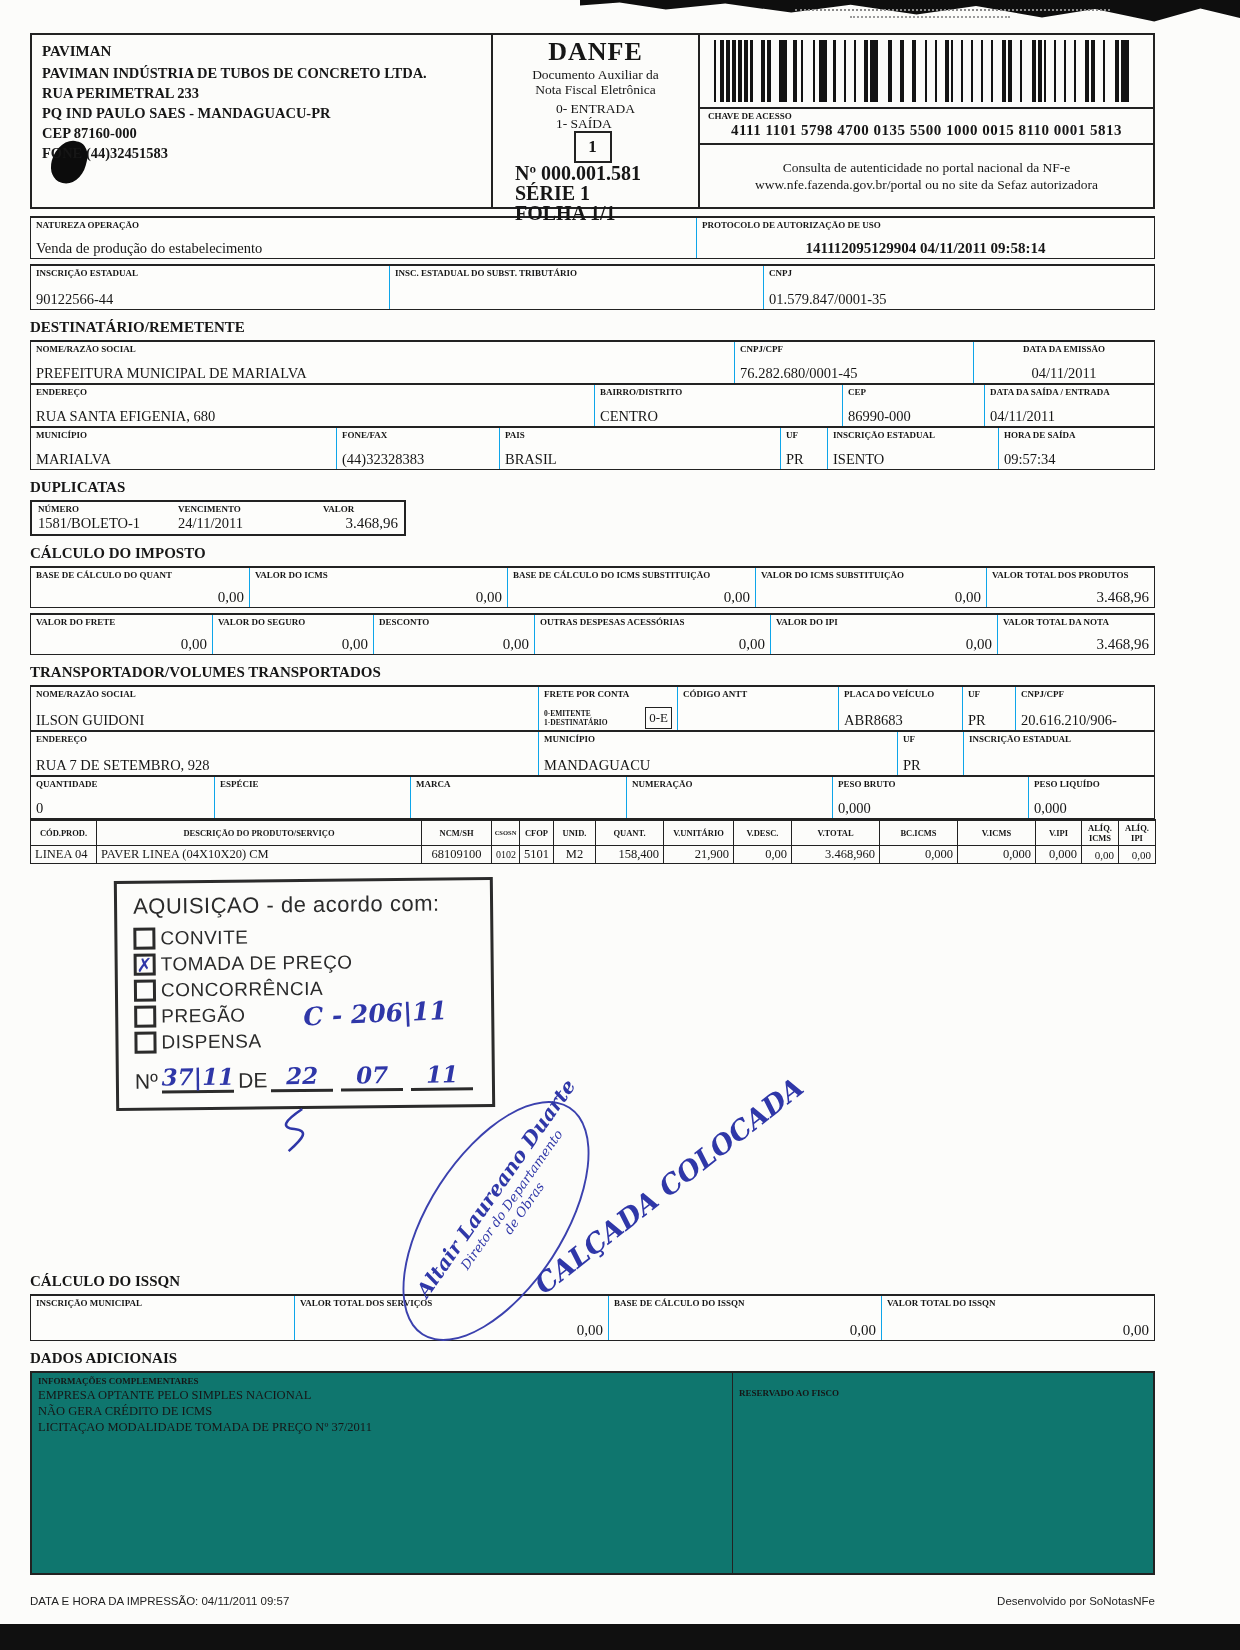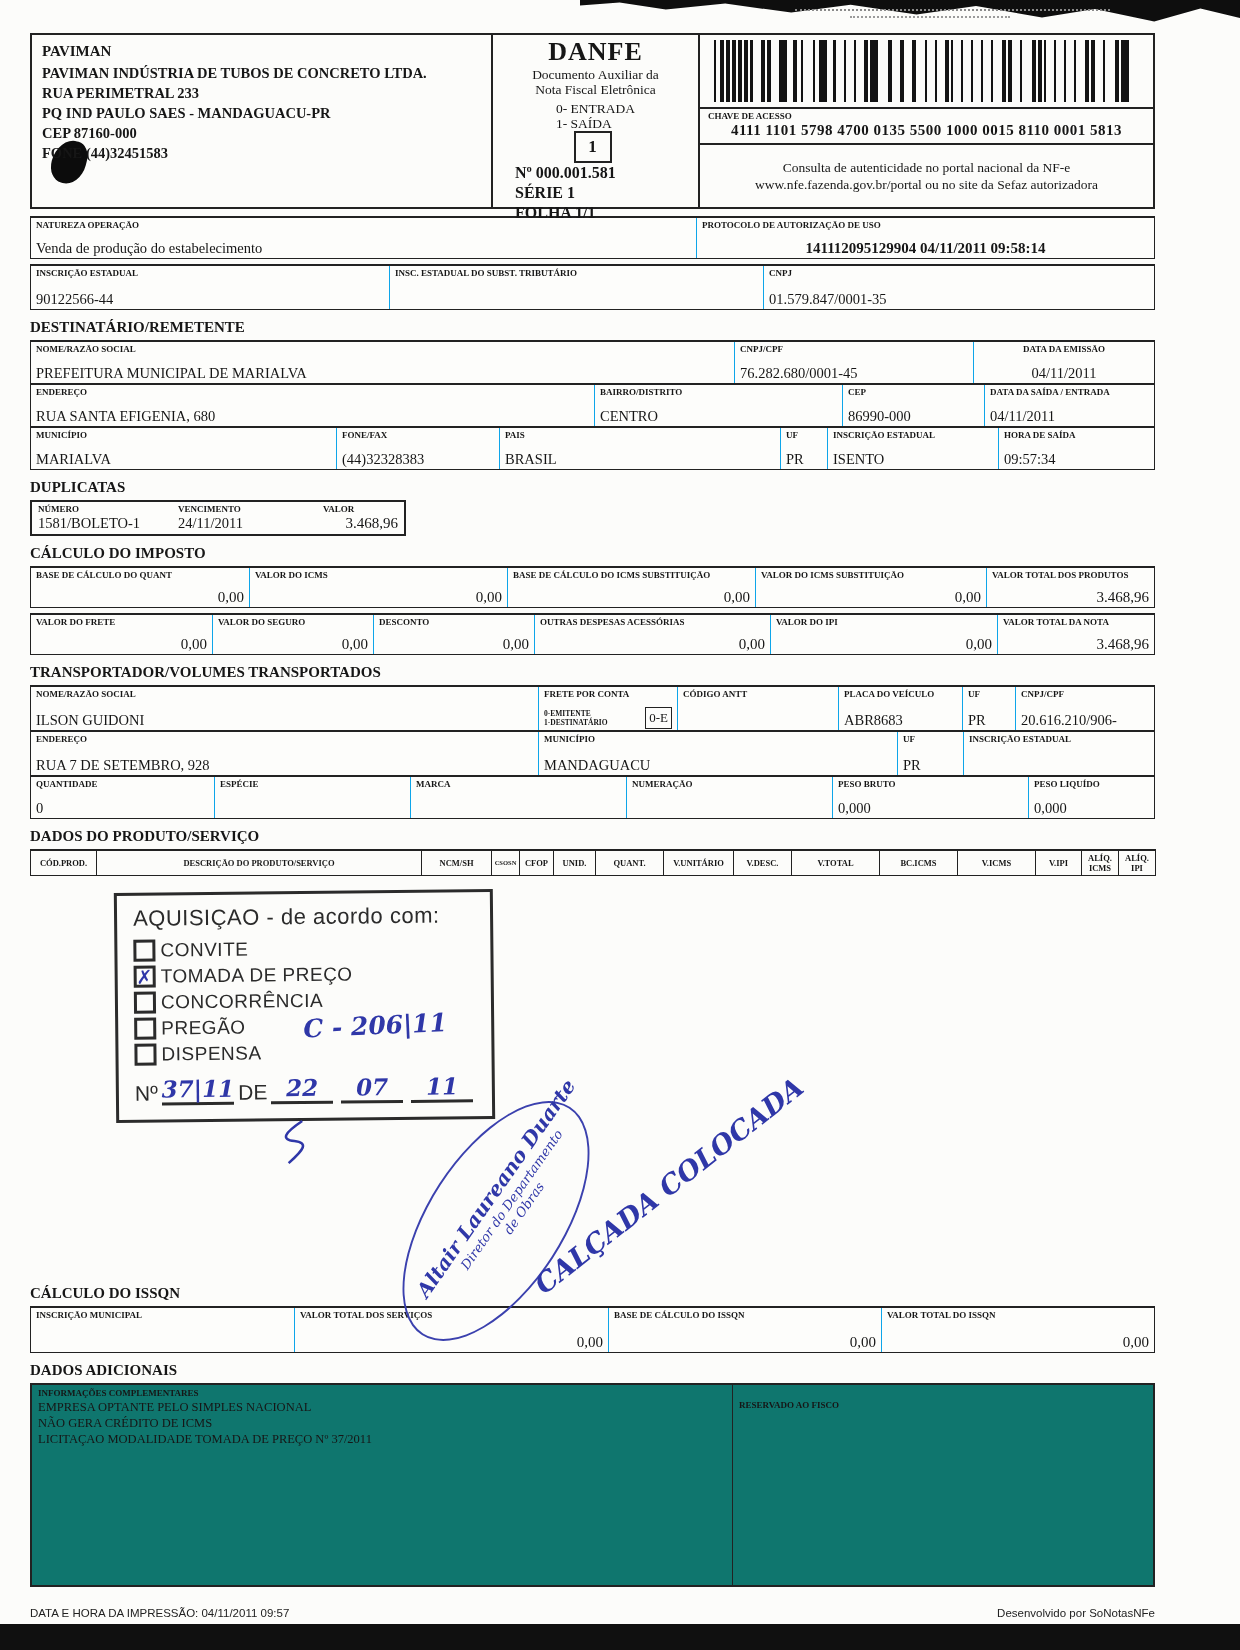--- a/index.html
+++ b/index.html
@@ -28,21 +28,21 @@
   .emit{width:463px;border:2px solid #222;padding:6px 10px;box-sizing:border-box;font-weight:bold;}
   .emit div{line-height:20px;font-size:14.5px;}
   .emit .logo{font-size:15px;margin-bottom:2px;}
   .danfe{width:207px;border:2px solid #222;border-left:none;box-sizing:border-box;padding:2px 8px;text-align:left;}
   .danfe .t{font-size:26px;font-weight:bold;text-align:center;letter-spacing:1px;}
   .danfe .s{font-size:13.5px;line-height:15px;text-align:center;}
   .es{display:flex;align-items:center;margin-top:4px;flex-direction:column;}
   .es .opts{font-size:13.5px;line-height:15px;flex:1;}
   .tipobox{width:34px;height:28px;border:2px solid #222;font-size:17px;font-weight:bold;
            display:flex;align-items:center;justify-content:center;margin-right:6px;}
-  .danfe .n{font-size:16px;font-weight:bold;line-height:20px;margin-left:14px;}
+  .danfe .n{font-size:20px;font-weight:bold;line-height:20px;margin-left:14px;}
   .hright{width:455px;display:flex;flex-direction:column;box-sizing:border-box;}
   .bcbox{height:76px;border:2px solid #222;border-left:none;box-sizing:border-box;padding:5px 14px;}
   .barcode{display:flex;height:100%;}
   .bar{height:100%;}
   .bar.b{background:#131313;}
   .chavebox{border:2px solid #222;border-left:none;border-top:none;box-sizing:border-box;padding:2px 8px 4px 8px;}
   .chave{font-size:15px;font-weight:bold;text-align:center;letter-spacing:.5px;}
   .consulta{border:2px solid #222;border-left:none;border-top:none;box-sizing:border-box;flex:1;
             display:flex;flex-direction:column;justify-content:center;text-align:center;font-size:13.5px;line-height:17px;}
   .protv{font-size:15px;font-weight:bold;text-align:center;}
@@ -449,21 +449,20 @@
       <div class="c" style="width:185px;">
         <div class="lb">PESO BRUTO</div>
         <div class="vl">0,000</div>
       </div>
       <div class="c" style="flex:1;">
         <div class="lb">PESO LIQUÍDO</div>
         <div class="vl">0,000</div>
       </div>
     </div>
 
-    <div class="sect">DADOS DO PRODUTO/SERVIÇO</div>
     <table class="prod">
       <colgroup>
         <col style="width:66px">
           <col style="width:325px">
           <col style="width:70px">
           <col style="width:28px">
         <col style="width:34px">
           <col style="width:42px">
           <col style="width:68px">
           <col style="width:70px">
@@ -486,20 +485,37 @@
         <th>QUANT.</th>
         <th>V.UNITÁRIO</th>
         <th>V.DESC.</th>
         <th>V.TOTAL</th>
         <th>BC.ICMS</th>
         <th>V.ICMS</th>
         <th>V.IPI</th>
         <th>ALÍQ. ICMS</th>
         <th>ALÍQ. IPI</th>
       </tr>
+      <tr>
+        <td>LINEA 04</td>
+        <td>PAVER LINEA (04X10X20) CM</td>
+        <td style="text-align:center;">68109100</td>
+        <td style="text-align:center;font-size:10px;">0102</td>
+        <td style="text-align:center;">5101</td>
+        <td style="text-align:center;">M2</td>
+        <td style="text-align:right;">158,400</td>
+        <td style="text-align:right;">21,900</td>
+        <td style="text-align:right;">0,00</td>
+        <td style="text-align:right;">3.468,960</td>
+        <td style="text-align:right;">0,000</td>
+        <td style="text-align:right;">0,000</td>
+        <td style="text-align:right;">0,000</td>
+        <td style="text-align:right;font-size:11px;">0,00</td>
+        <td style="text-align:right;font-size:11px;">0,00</td>
+      </tr>
     </tbody>
       </table>
 
     <div class="stampzone">
       <div class="stamp">
         <div class="t">AQUISIÇAO - de acordo com:</div>
         <div class="opt">
           <span class="box"></span>
           <span>CONVITE</span>
         </div>

